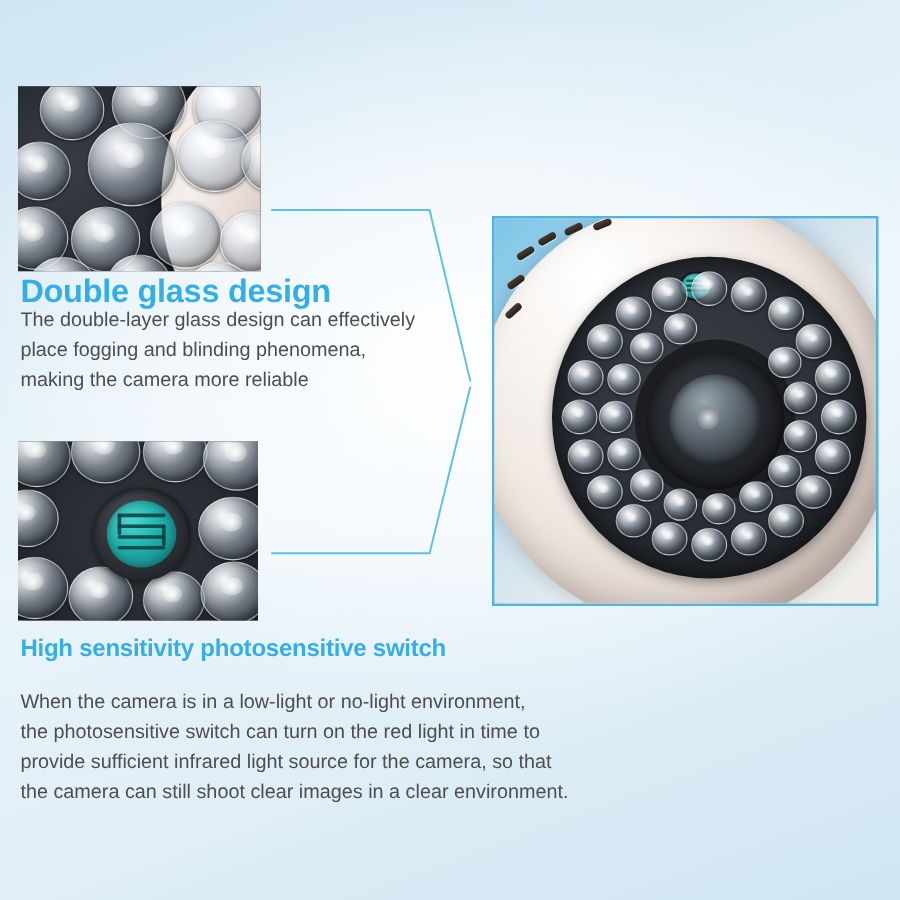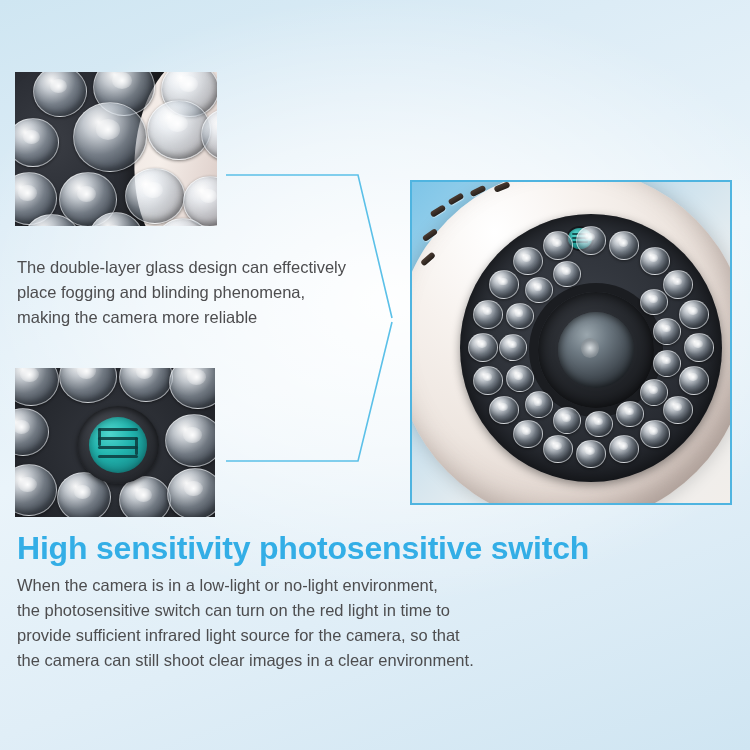--- a/index.html
+++ b/index.html
@@ -201,21 +201,21 @@
 
   
   .heading {
     position: absolute;
     color: #33aee6;
     font-weight: bold;
     letter-spacing: -0.2px;
     white-space: nowrap;
   }
   #heading-glass { left: 17px; top: 228px; font-size: 27px; }
-  #heading-switch { left: 17px; top: 530px; font-size: 32px; }
+  #heading-switch { left: 17px; top: 530px; font-size: 20px; }
 
   .body-text {
     position: absolute;
     color: #4d4d4f;
     font-size: 16.5px;
     line-height: 25px;
     white-space: pre-line;
   }
   #body-glass { left: 17px; top: 255px; width: 400px; }
   #body-switch { left: 17px; top: 573px; width: 560px; }
@@ -322,20 +322,21 @@
         <div class="led" style="left: 193.3px; top: 104px; width: 28px; height: 26.6px;"></div>
       </div>
   <div class="vent" style="left: 18px; top: 26px; transform: rotate(-32deg);"></div>
       <div class="vent" style="left: 36px; top: 14px; transform: rotate(-30deg);"></div>
       <div class="vent" style="left: 58px; top: 6px; transform: rotate(-26deg);"></div>
       <div class="vent" style="left: 82px; top: 2px; transform: rotate(-22deg);"></div>
       <div class="vent" style="left: 10px; top: 50px; transform: rotate(-36deg);"></div>
       <div class="vent" style="left: 8px; top: 74px; transform: rotate(-42deg);"></div>
     </div>
 
+  <div class="heading" id="heading-glass">Double glass design</div>
 
   <div class="body-text" id="body-glass">The double-layer glass design can effectively
 place fogging and blinding phenomena,
 making the camera more reliable</div>
 
   <div class="heading" id="heading-switch">High sensitivity photosensitive switch</div>
 
   <div class="body-text" id="body-switch">When the camera is in a low-light or no-light environment,
 the photosensitive switch can turn on the red light in time to
 provide sufficient infrared light source for the camera, so that

